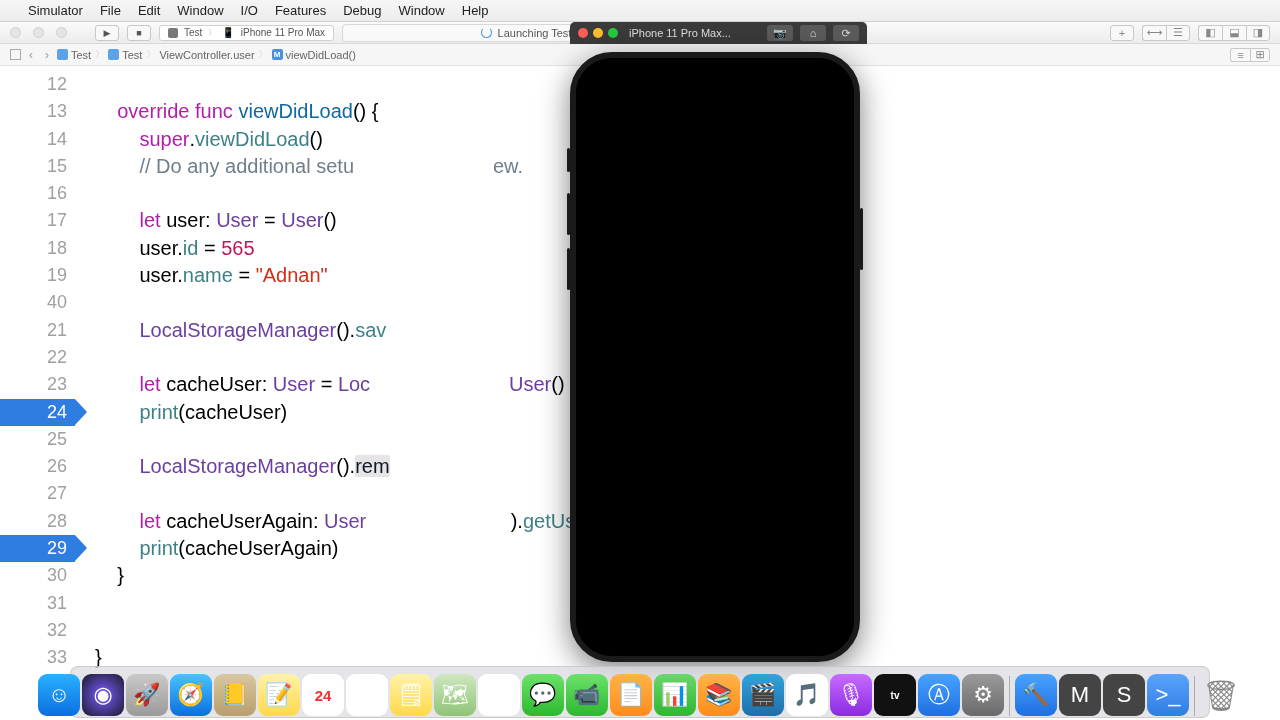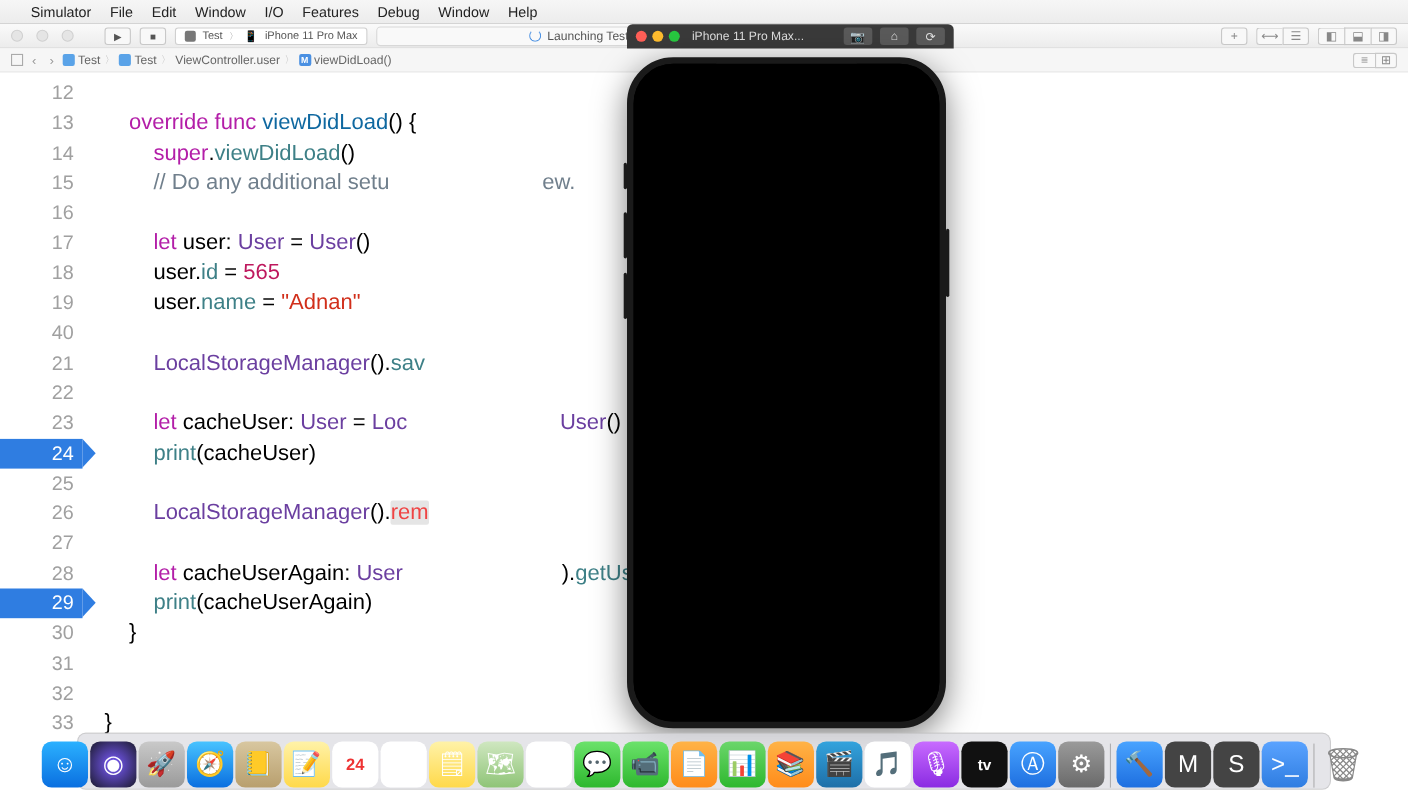--- a/index.html
+++ b/index.html
@@ -52,21 +52,21 @@
 .gutter .bp::after{content:"";position:absolute;right:-12px;top:0;border-left:12px solid #2f7de1;border-top:13.65px solid transparent;border-bottom:13.65px solid transparent;}
 .code { position:absolute; left:95px; top:5px; right:0; white-space:pre; font-family: "SF Mono", Menlo, monospace;}
 .code .cl{ height:27.3px; color:#000;}
 .kw{color:#b31ea8;font-weight:500;}
 .fn{color:#3e8087;}
 .ty{color:#6b3fa0;}
 .id{color:#0f68a0;}
 .com{color:#707f8c;}
 .str{color:#d12f1b;}
 .num{color:#be185d;}
-.sel{color:#ef4444;background:rgba(180,180,180,.35);border-radius:2px;}
+.sel{color:#0f172a;background:rgba(180,180,180,.35);border-radius:2px;}
 
 
 .simwin { position:absolute; left:570px; top:22px; width:297px; }
 .sim-tb { height:22px; background:#3a3a3a; border-top-left-radius:5px; border-top-right-radius:5px; display:flex; align-items:center; padding:0 8px; gap:5px;}
 .sim-tb .tl{width:10px;height:10px;border-radius:50%;}
 .sim-tb .tl.r{background:#ff5f57;} .sim-tb .tl.y{background:#febc2e;} .sim-tb .tl.g{background:#28c840;}
 .sim-tb .title{flex:1;color:#ddd;font-size:11px;padding-left:6px;white-space:nowrap;overflow:hidden;text-overflow:ellipsis;}
 .sim-tb .sbtn{width:26px;height:16px;background:#5a5a5a;border-radius:3px;display:flex;align-items:center;justify-content:center;color:#ddd;font-size:11px;margin-left:2px;}
 .device { margin-top:8px; width:290px; height:610px; background:#000; border-radius:42px; border:6px solid #1a1a1a; position:relative; box-shadow:0 8px 30px rgba(0,0,0,.5);}
 .notch{position:absolute;top:-2px;left:50%;transform:translateX(-50%);width:128px;height:26px;background:#1a1a1a;border-bottom-left-radius:16px;border-bottom-right-radius:16px;}
@@ -228,21 +228,21 @@
       <div class="di" style="background: linear-gradient(rgb(207, 231, 192), rgb(143, 196, 119));">🗺</div>
       <div class="di" style="background: rgb(255, 255, 255);">✿</div>
       <div class="di" style="background: linear-gradient(rgb(107, 226, 107), rgb(46, 184, 46));">💬</div>
       <div class="di" style="background: linear-gradient(rgb(107, 226, 107), rgb(46, 184, 46));">📹</div>
       <div class="di" style="background: linear-gradient(rgb(255, 179, 71), rgb(255, 140, 26));">📄</div>
       <div class="di" style="background: linear-gradient(rgb(107, 214, 107), rgb(46, 184, 46));">📊</div>
       <div class="di" style="background: linear-gradient(rgb(255, 179, 71), rgb(255, 140, 26));">📚</div>
       <div class="di" style="background: linear-gradient(rgb(51, 163, 221), rgb(30, 111, 168));">🎬</div>
       <div class="di" style="background: rgb(255, 255, 255);">🎵</div>
       <div class="di" style="background: linear-gradient(rgb(200, 107, 255), rgb(138, 43, 226));">🎙</div>
-      <div class="di" style="background: rgb(17, 17, 17); font-size: 14px; font-weight: 600;">tv</div>
+      <div class="di" style="background: rgb(17, 17, 17); font-size: 10px; font-weight: 600;">tv</div>
       <div class="di" style="background: linear-gradient(rgb(72, 163, 255), rgb(30, 111, 224));">Ⓐ</div>
       <div class="di" style="background: linear-gradient(rgb(154, 154, 154), rgb(106, 106, 106));">⚙</div>
       <div class="sep"></div>
       <div class="di" style="background: linear-gradient(rgb(72, 163, 255), rgb(30, 111, 224));">🔨</div>
       <div class="di" style="background: rgb(68, 68, 68);">M</div>
       <div class="di" style="background: rgb(68, 68, 68);">S</div>
       <div class="di" style="background: linear-gradient(rgb(90, 163, 255), rgb(47, 125, 225));">&gt;_</div>
       <div class="sep"></div>
       <div class="di" style="background: transparent; font-size: 30px; color: rgb(136, 136, 136);">🗑</div>
     </div>

